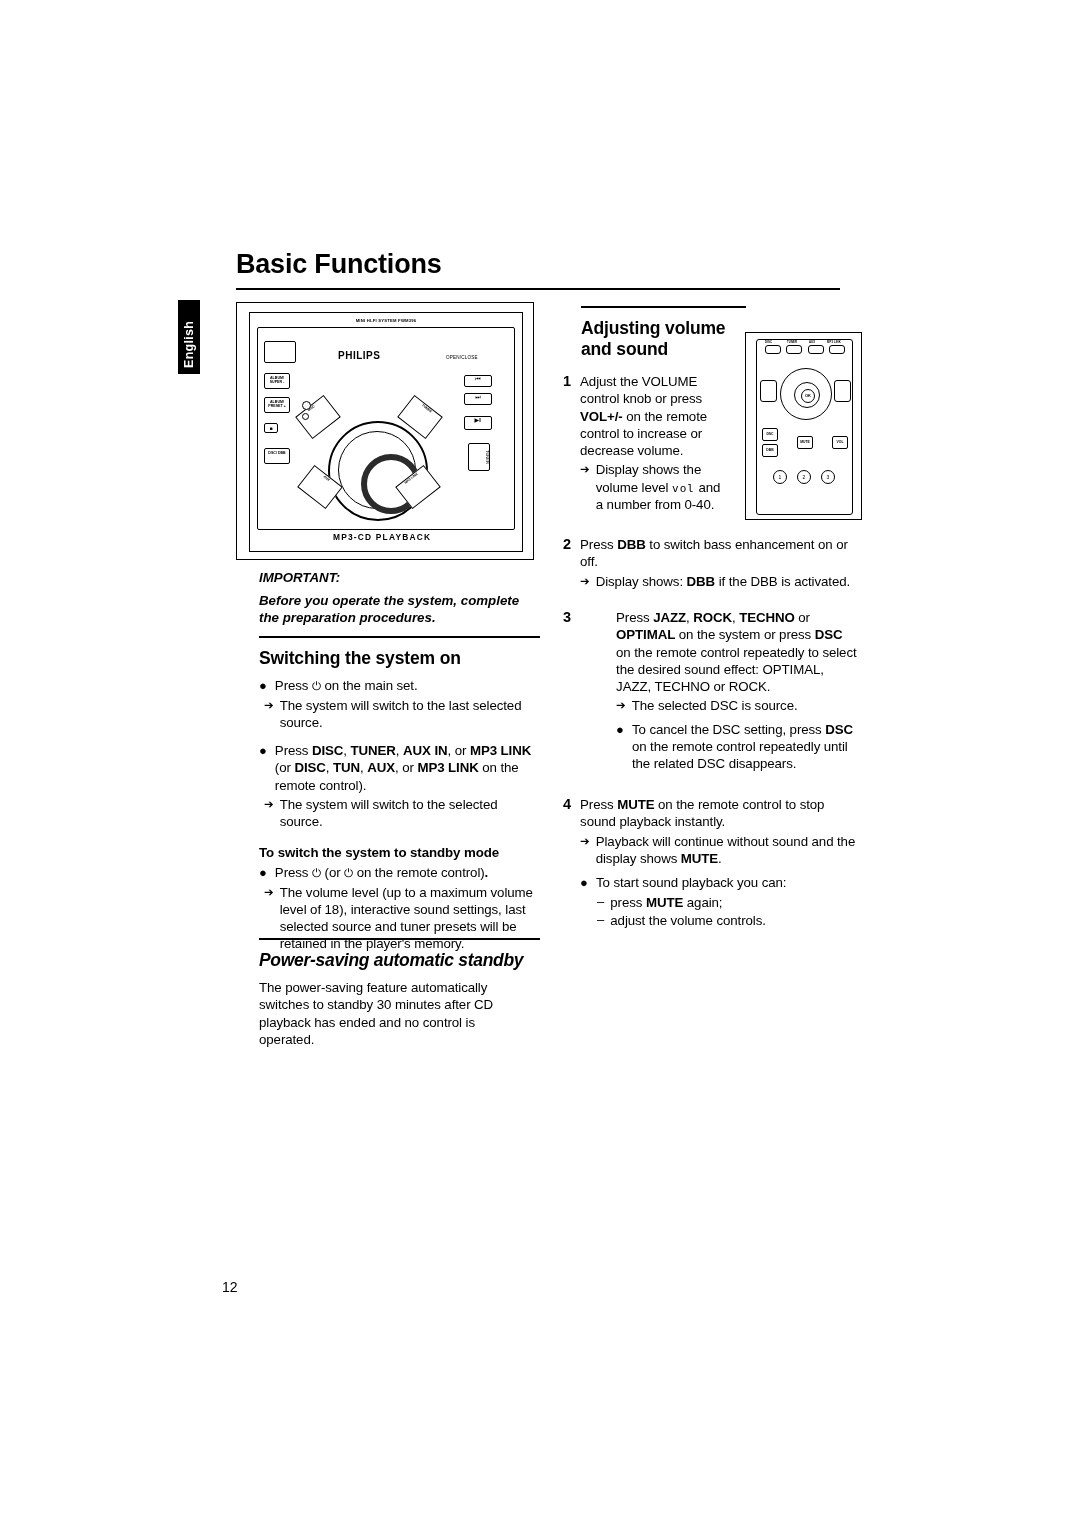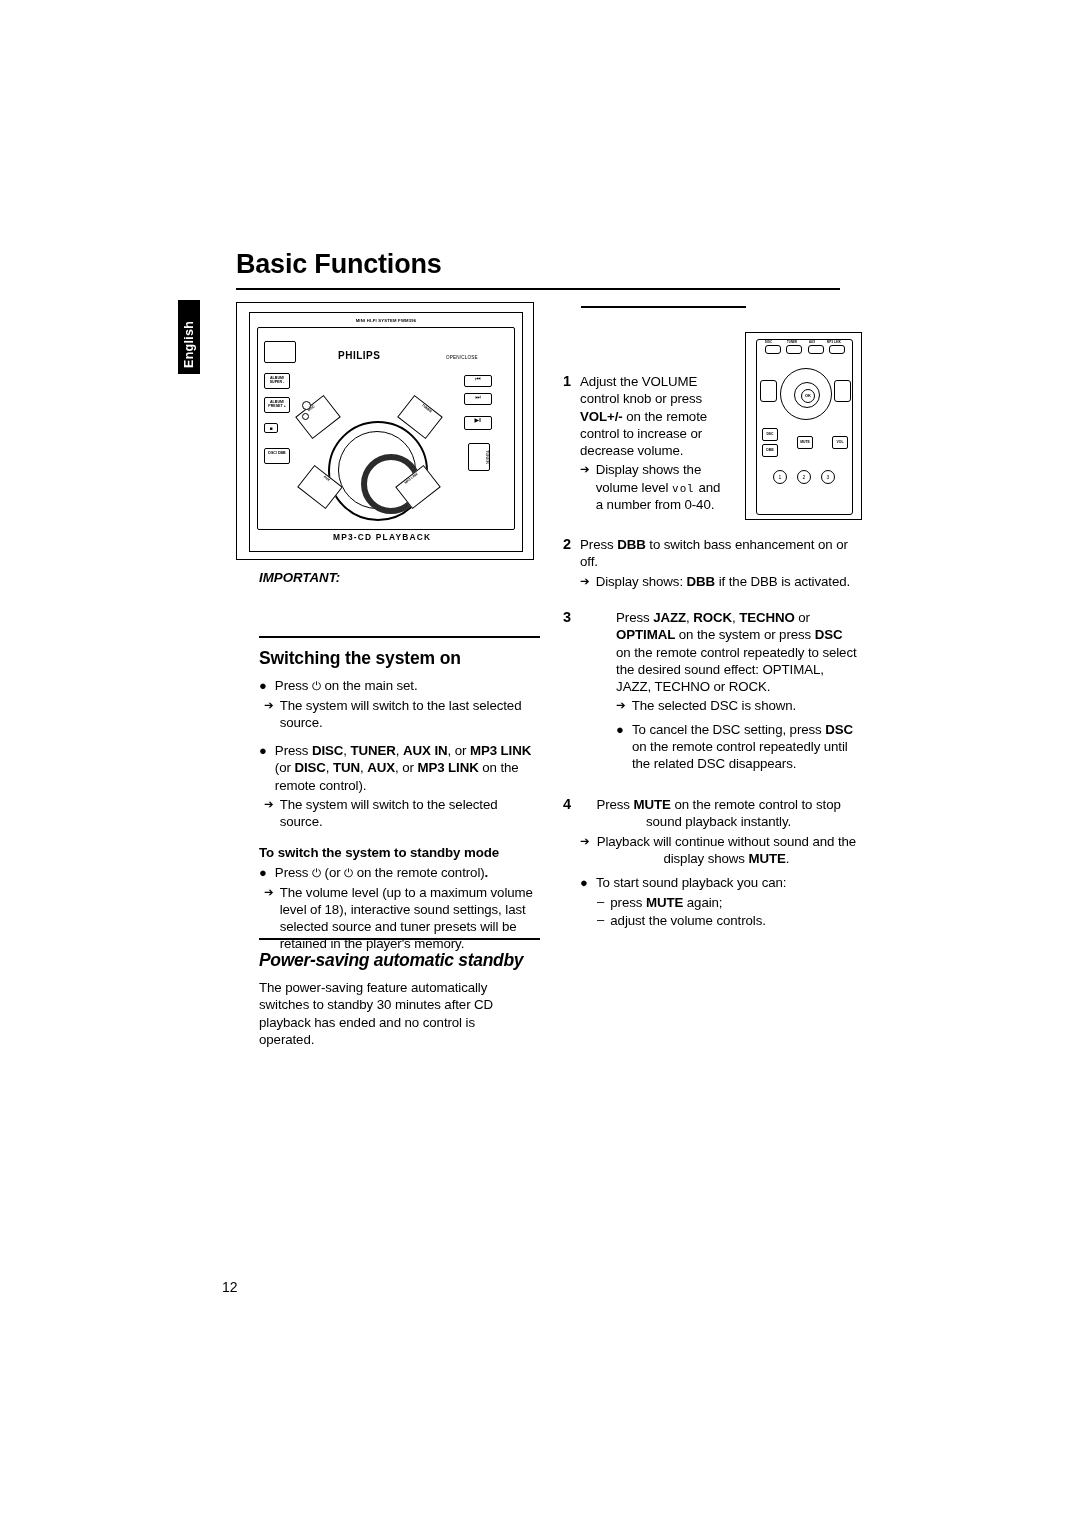--- a/index.html
+++ b/index.html
@@ -476,20 +476,21 @@
         <span>2</span>
       </div>
       <div class="rm-circ" style="left:64px; top:130px;">
         <span>3</span>
       </div>
     </div>
   </div>
 
   <div style="position:absolute; left:251px; top:569px; width:273px;">
     <div class="important">IMPORTANT:</div>
+    <div class="important" style="margin-top:5px;">Before you operate the system, complete the preparation procedures.</div>
   </div>
 
   <div style="position:absolute; left:251px; top:636px; width:281px;">
     <div class="rule"></div>
   </div>
 
   <h2 class="sec" style="position:absolute; left:251px; top:648px; width:281px;">Switching the system on</h2>
 
   <div style="position:absolute; left:251px; top:677px; width:284px;">
 
@@ -533,20 +534,24 @@
   <h2 class="sec2" style="position:absolute; left:251px; top:950px; width:290px;">
     <span>Power-saving</span><span> automatic standby</span>
   </h2>
 
   <p class="body" style="position:absolute; left:251px; top:979px; width:273px;">The power-saving feature automatically switches to standby 30 minutes after CD playback has ended and no control is operated.</p>
 
   <div style="position:absolute; left:573px; top:306px; width:165px;">
     <div class="rule"></div>
   </div>
 
+  <h2 class="sec" style="position:absolute; left:573px; top:318px; width:165px; line-height:1.18;">
+    <span>Adjusting volume</span><br>
+    <span>and sound</span>
+  </h2>
 
   <div class="num-row" style="position:absolute; left:555px; top:373px; width:168px;">
     <span class="num">1</span>
     <div style="width:148px;">
       <p class="body">Adjust the VOLUME control knob or press <span class="b">VOL+/-</span> on the remote control to increase or decrease volume.</p>
       <div class="arrow-row" style="margin-top:2px;">
         <span class="arrow">➔</span>
         <p class="body">Display shows the volume level <span class="vol-glyph">vol</span> and a number from 0-40.</p>
       </div>
     </div>
@@ -562,32 +567,32 @@
       </div>
     </div>
   </div>
 
   <div class="num-row" style="position:absolute; left:555px; top:609px; width:296px;">
     <span class="num">3</span>
     <div style="width:277px;margin-left:36px;">
       <p class="body">Press <span class="b">JAZZ</span>, <span class="b">ROCK</span>, <span class="b">TECHNO</span> or <span class="b">OPTIMAL</span> on the system or press <span class="b">DSC</span> on the remote control repeatedly to select the desired sound effect: OPTIMAL, JAZZ, TECHNO or ROCK.</p>
       <div class="arrow-row" style="margin-top:2px;">
         <span class="arrow">➔</span>
-        <p class="body">The selected DSC is shown.</p>
+        <p class="body">The selected DSC is source.</p>
       </div>
       <div class="bullet-row" style="margin-top:6px;">
         <span class="bullet">●</span>
         <p class="body">To cancel the DSC setting, press <span class="b">DSC</span> on the remote control repeatedly until the related DSC disappears.</p>
       </div>
     </div>
   </div>
 
   <div class="num-row" style="position:absolute; left:555px; top:796px; width:296px;">
     <span class="num">4</span>
-    <div style="width:277px;text-align:center;">
+    <div style="width:277px;">
       <p class="body">Press <span class="b">MUTE</span> on the remote control to stop sound playback instantly.</p>
       <div class="arrow-row" style="margin-top:2px;">
         <span class="arrow">➔</span>
         <p class="body">Playback will continue without sound and the display shows <span class="b">MUTE</span>.</p>
       </div>
       <div class="bullet-row" style="margin-top:7px;">
         <span class="bullet">●</span>
         <p class="body">To start sound playback you can:</p>
       </div>
       <div class="arrow-row" style="margin-top:2px; margin-left:17px;">

